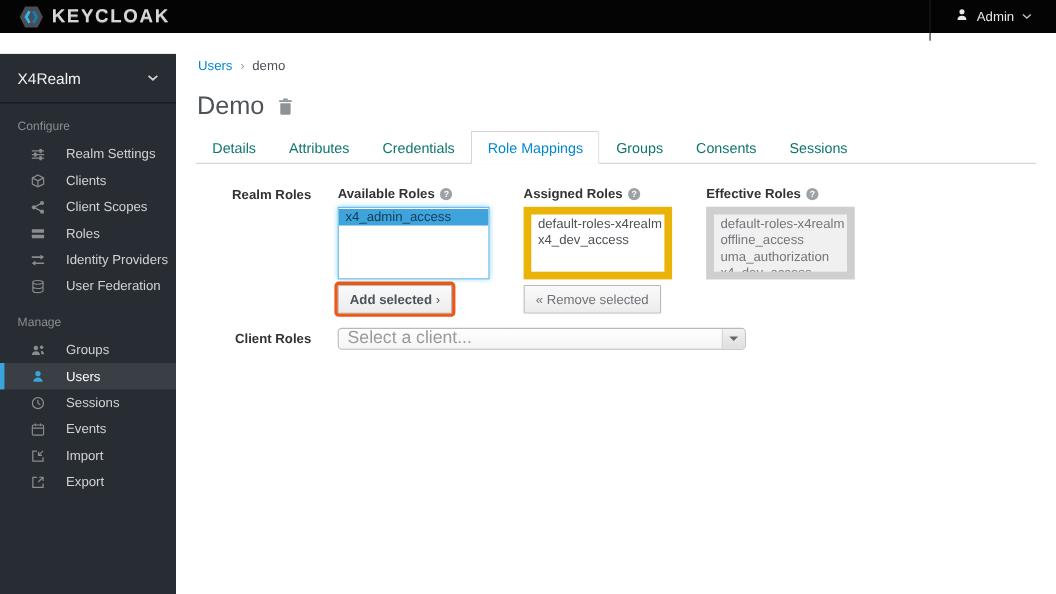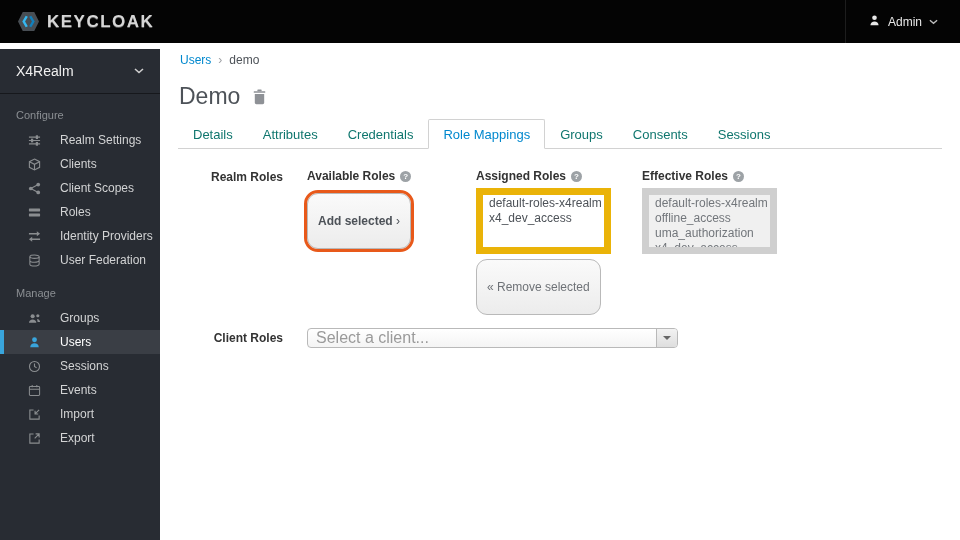--- a/index.html
+++ b/index.html
@@ -1,20 +1,20 @@
 <!DOCTYPE html>
 <html><head>
 <meta charset="utf-8">
 <style>
   * { margin:0; padding:0; box-sizing:border-box; }
   html,body { width:960px; height:540px; overflow:hidden; background:#fff;
               font-family:"Liberation Sans", sans-serif; }
 
   
-  .topbar { position:absolute; top:0; left:0; width:960px; height:43px;
+  .topbar { position:absolute; top:0; left:0; width:960px; height:30px;
             background:#040404; display:flex; align-items:center; justify-content:space-between; }
   .brand { display:flex; align-items:center; gap:7px; padding-left:17px; cursor:pointer; }
   .brand-text { font-size:17px; font-weight:bold; letter-spacing:1.5px; color:#d6d6d6;
                 text-shadow:0 1px 0 #555; }
   .user-menu { height:43px; display:flex; align-items:center; gap:7px; padding:0 22px;
                border-left:1px solid #1d1d1d; color:#e8e8e8; font-size:12px; cursor:pointer; }
   .user-menu .chev { color:#bdbdbd; display:flex; }
 
   
   .sidebar { position:absolute; top:49px; left:0; width:160px; height:494px;
@@ -60,21 +60,21 @@
           font-size:8px; font-weight:bold; display:inline-flex; align-items:center;
           justify-content:center; flex:none; cursor:pointer; }
   .listbox { height:66px; border:7px solid #eab308; background:#fff; padding-top:1px; overflow:hidden; }
   .listbox.focused { border:1px solid #5db9ea; box-shadow:0 0 5px rgba(93,185,234,.85); }
   .listbox.disabled { background:#f0f0f0; border-color:#cfcfcf; }
   .opt { padding:0 6px; line-height:15px; font-size:12px; color:#4d5258; white-space:nowrap; cursor:default; }
   .opt.selected { background:#3fa3dc; color:#113c57; }
   .listbox.disabled .opt { color:#72767b; }
 
   .btn { margin-top:5px; font-size:12px; color:#4d5258; background:linear-gradient(#fafafa,#ececec);
-         border:1px solid #b9b9b9; border-radius:11px; padding:20px 10px; cursor:pointer;
+         border:1px solid #b9b9b9; border-radius:1px; padding:5px 10px; cursor:pointer;
          font-family:inherit; font-weight:bold; }
   .btn .bchev { font-weight:normal; }
   .btn.add { outline:3px solid #e8591a; }
   .btn.remove { color:#6e7control control control; }
   .btn.remove { color:#6e7277; font-weight:normal; }
 
   .row2 { margin-top:13px; align-items:center; }
   .combo { margin-left:24px; width:371px; height:20px; border:1px solid #b9b9b9;
            border-radius:4px; display:flex; align-items:center;
            background:linear-gradient(#ffffff,#f4f4f4); cursor:pointer; }
@@ -279,20 +279,23 @@
     <div class="form-row">
       <div class="label-col">Realm Roles</div>
 
       <div class="cols">
 
         <div class="role-col">
           <div class="col-head">
             <span>Available Roles</span>
             <span class="help">?</span>
           </div>
+          <div class="listbox focused">
+            <div class="opt selected">x4_admin_access</div>
+          </div>
           <button class="btn add">
             <span>Add selected</span>
             <span class="bchev">›</span>
           </button>
         </div>
 
         <div class="role-col">
           <div class="col-head">
             <span>Assigned Roles</span>
             <span class="help">?</span>

